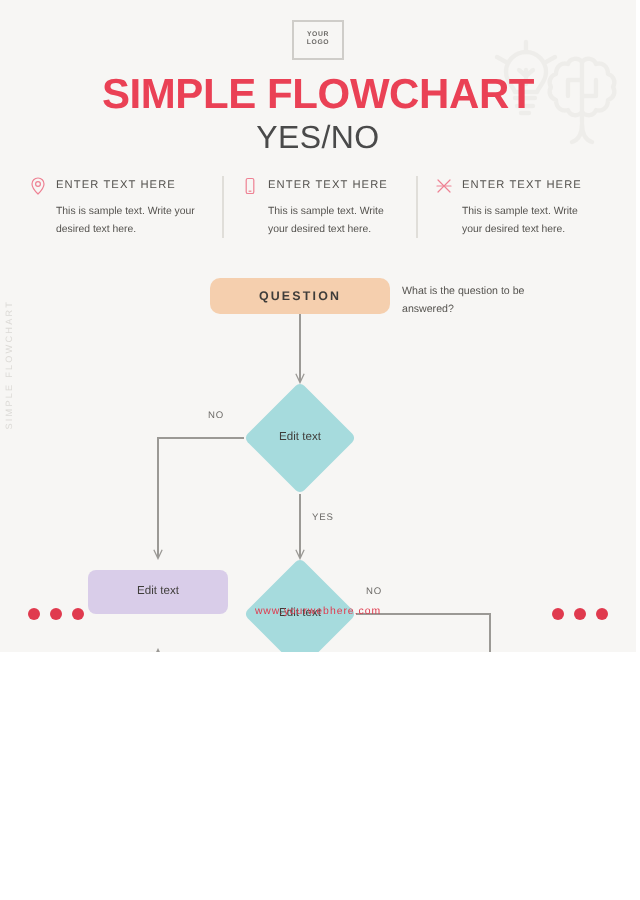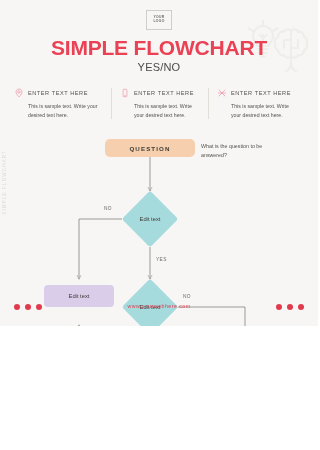--- a/index.html
+++ b/index.html
@@ -63,21 +63,21 @@
     font-weight: bold;
     letter-spacing: -0.2px;
     color: #ea4155;
   }
   .subtitle {
     position: absolute;
     top: 61px;
     left: 0;
     width: 318px;
     text-align: center;
-    font-size: 11px;
+    font-size: 16px;
     color: #4a4a4a;
     letter-spacing: 0.2px;
   }
 
   
   .cols {
     position: absolute;
     top: 88px;
     left: 14px;
     width: 292px;

